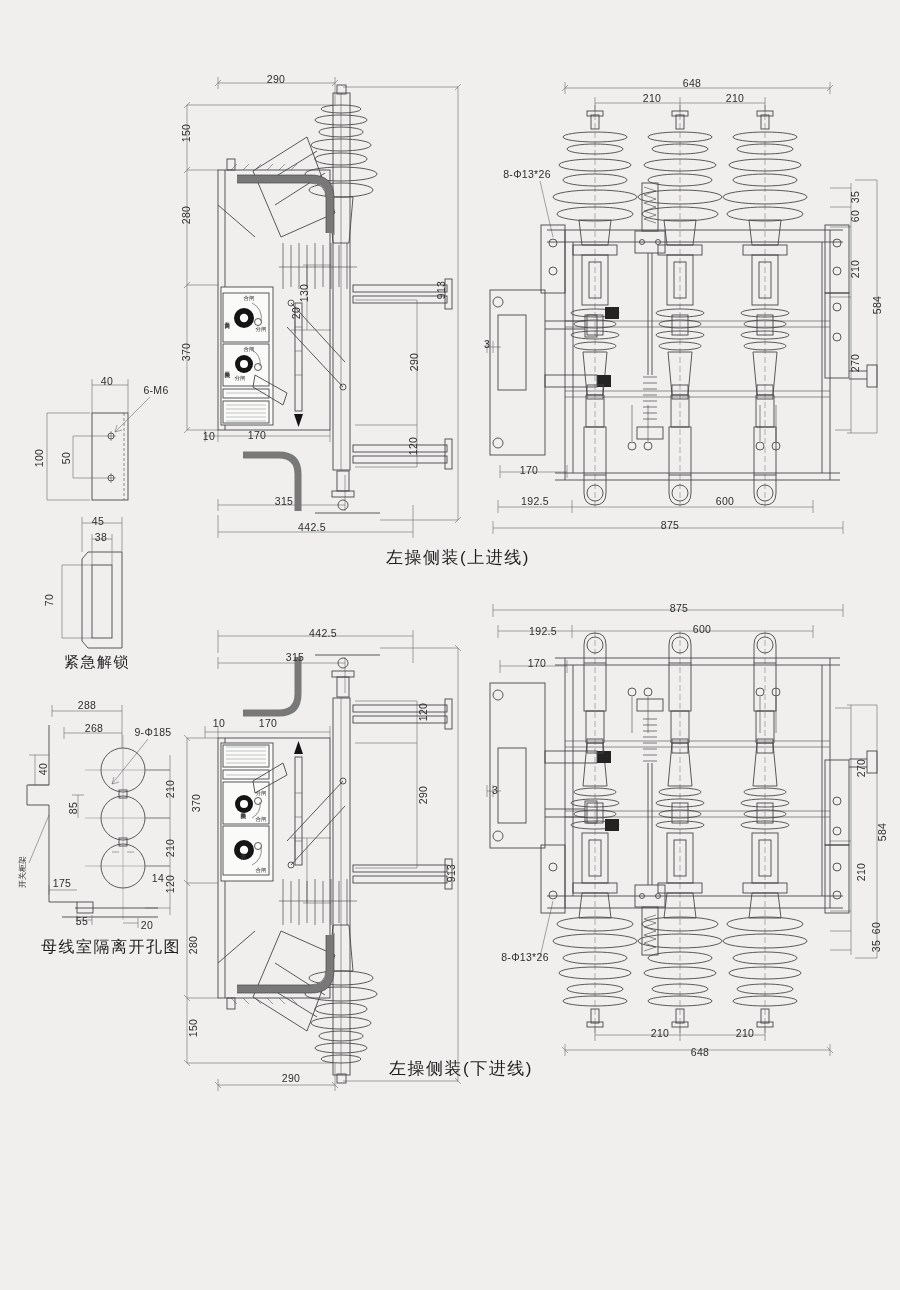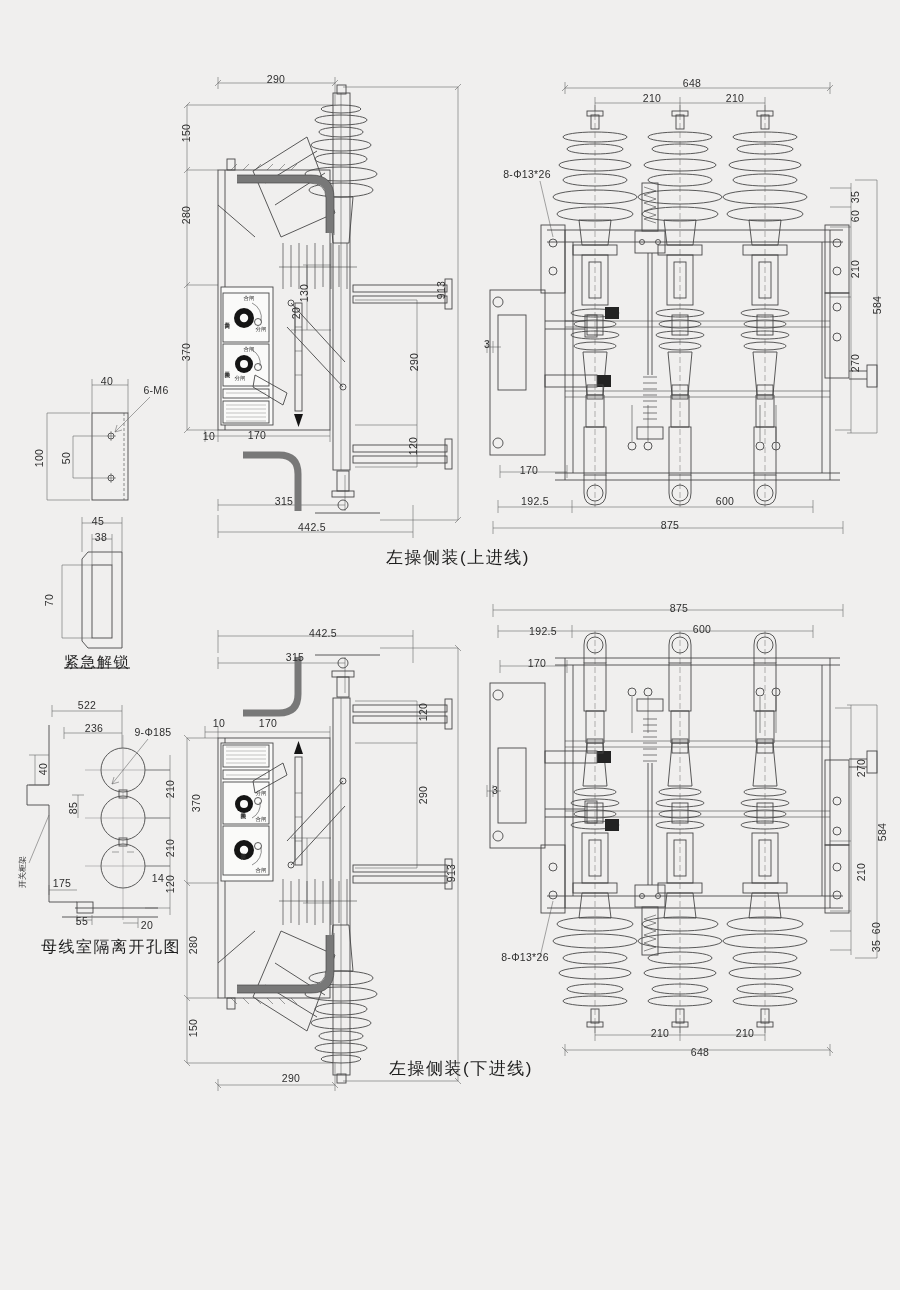--- a/index.html
+++ b/index.html
@@ -17,21 +17,21 @@
   }
   .lbl.rot{transform:translate(-50%,-50%) rotate(-90deg);}
   .lbl.tiny{font-size:5.5px;letter-spacing:0;}
   .lbl.vtiny{font-size:5.5px;letter-spacing:0;writing-mode:vertical-rl;transform:translate(-50%,-50%);}
   .lbl.small{font-size:8px;letter-spacing:0;}
   .cap{
     position:absolute;transform:translate(-50%,-50%);
     font-size:17px;color:#1e1e1e;letter-spacing:1.5px;white-space:nowrap;
   }
   .cap.mid{font-size:16px;}
-  .cap.sm{font-size:15px;text-decoration:underline;}
+  .cap.sm{font-size:15px;}
 </style>
 </head>
 <body>
 
 <div id="sheet">
 
   <svg width="0" height="0" style="position:absolute" aria-hidden="true">
     <defs>
 
       <g id="sv" stroke="#474747" fill="none" stroke-width="0.9">
@@ -344,22 +344,22 @@
       <span class="lbl" style="left: 660px; top: 1033px;">210</span>
       <span class="lbl" style="left: 745px; top: 1033px;">210</span>
       <span class="lbl" style="left: 700px; top: 1052px;">648</span>
       <span class="lbl" style="left: 107px; top: 381px;">40</span>
       <span class="lbl" style="left: 156px; top: 390px;">6-M6</span>
       <span class="lbl rot" style="left: 39px; top: 458px;">100</span>
       <span class="lbl rot" style="left: 66px; top: 458px;">50</span>
       <span class="lbl" style="left: 98px; top: 521px;">45</span>
       <span class="lbl" style="left: 101px; top: 537px;">38</span>
       <span class="lbl rot" style="left: 49px; top: 600px;">70</span>
-      <span class="lbl" style="left: 87px; top: 705px;">522</span>
-      <span class="lbl" style="left: 94px; top: 728px;">236</span>
+      <span class="lbl" style="left: 87px; top: 705px;">288</span>
+      <span class="lbl" style="left: 94px; top: 728px;">268</span>
       <span class="lbl" style="left: 153px; top: 732px;">9-Φ185</span>
       <span class="lbl rot" style="left: 43px; top: 769px;">40</span>
       <span class="lbl rot" style="left: 73px; top: 808px;">85</span>
       <span class="lbl rot" style="left: 170px; top: 789px;">210</span>
       <span class="lbl rot" style="left: 170px; top: 848px;">210</span>
       <span class="lbl" style="left: 158px; top: 878px;">14</span>
       <span class="lbl rot" style="left: 170px; top: 884px;">120</span>
       <span class="lbl" style="left: 62px; top: 883px;">175</span>
       <span class="lbl" style="left: 82px; top: 921px;">55</span>
       <span class="lbl" style="left: 147px; top: 925px;">20</span>

